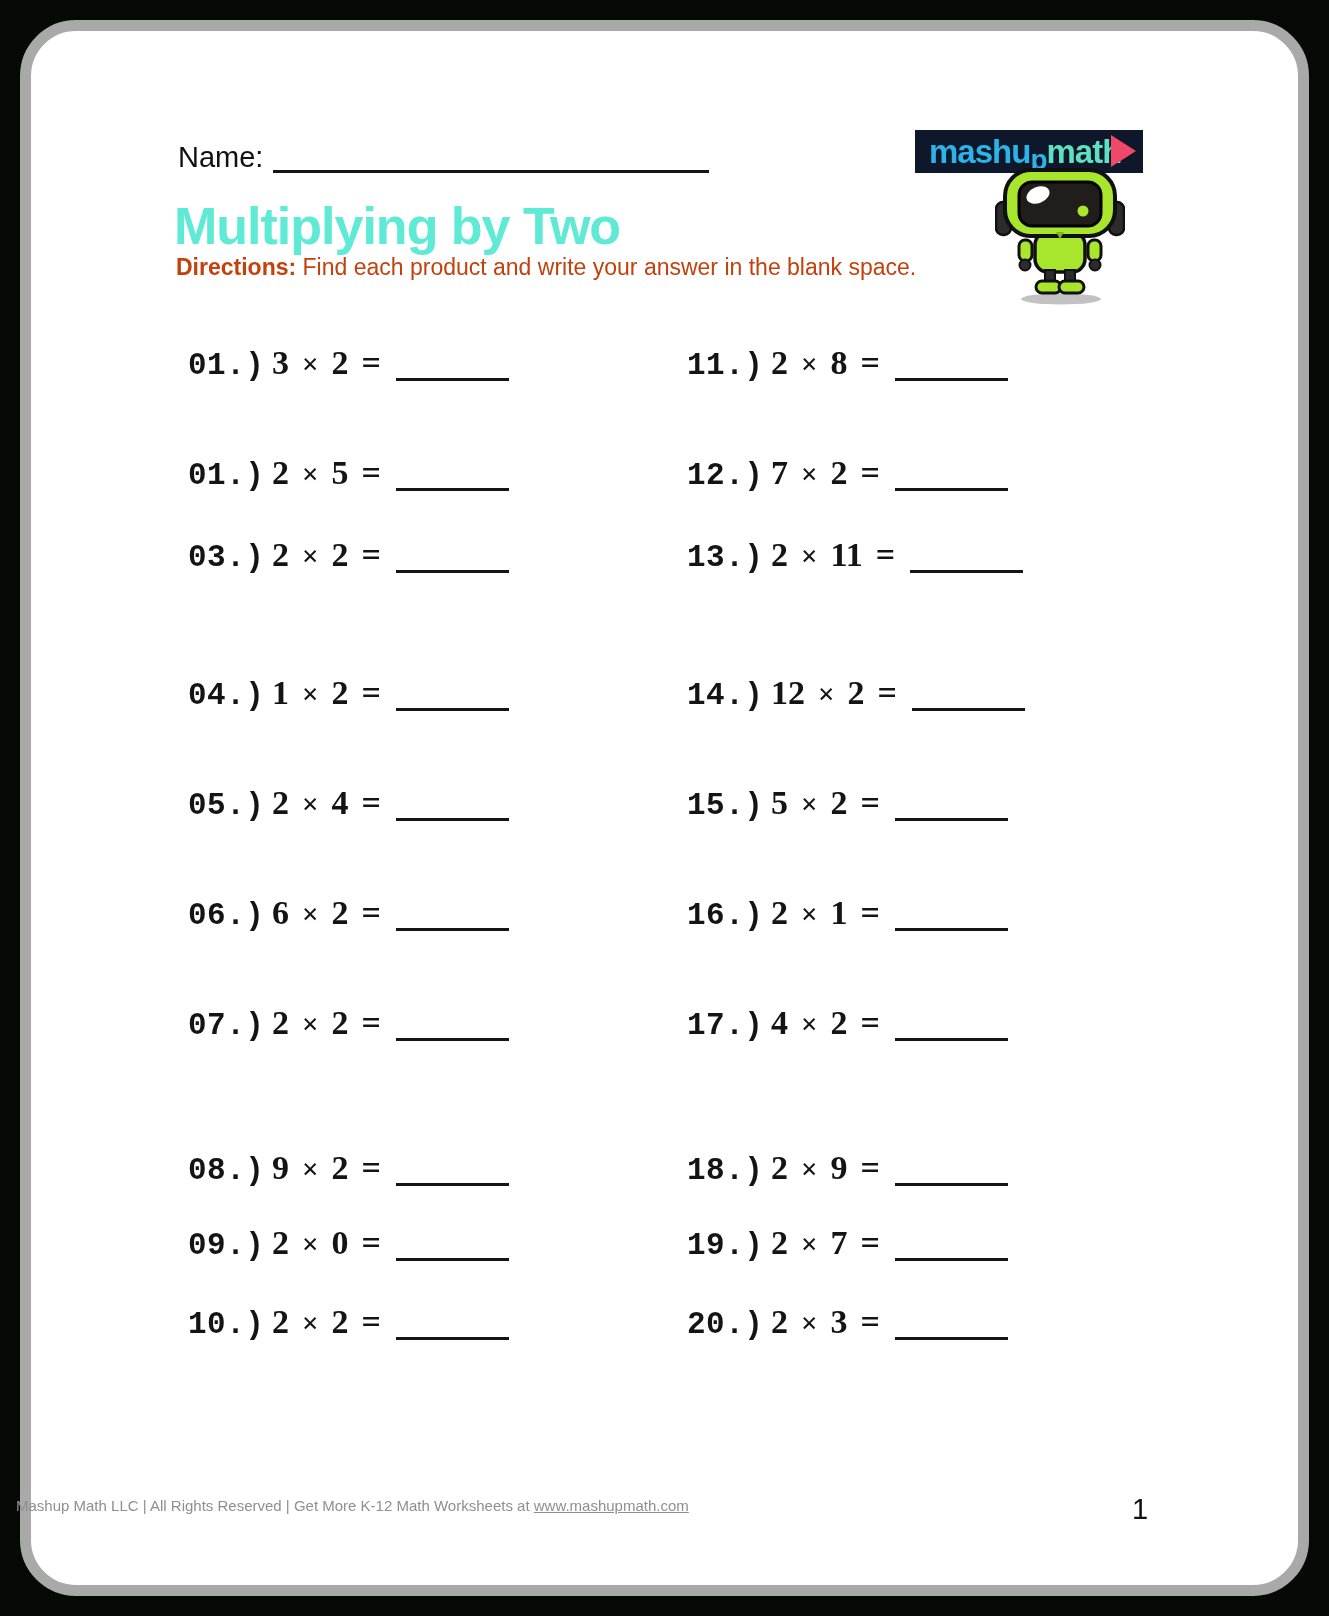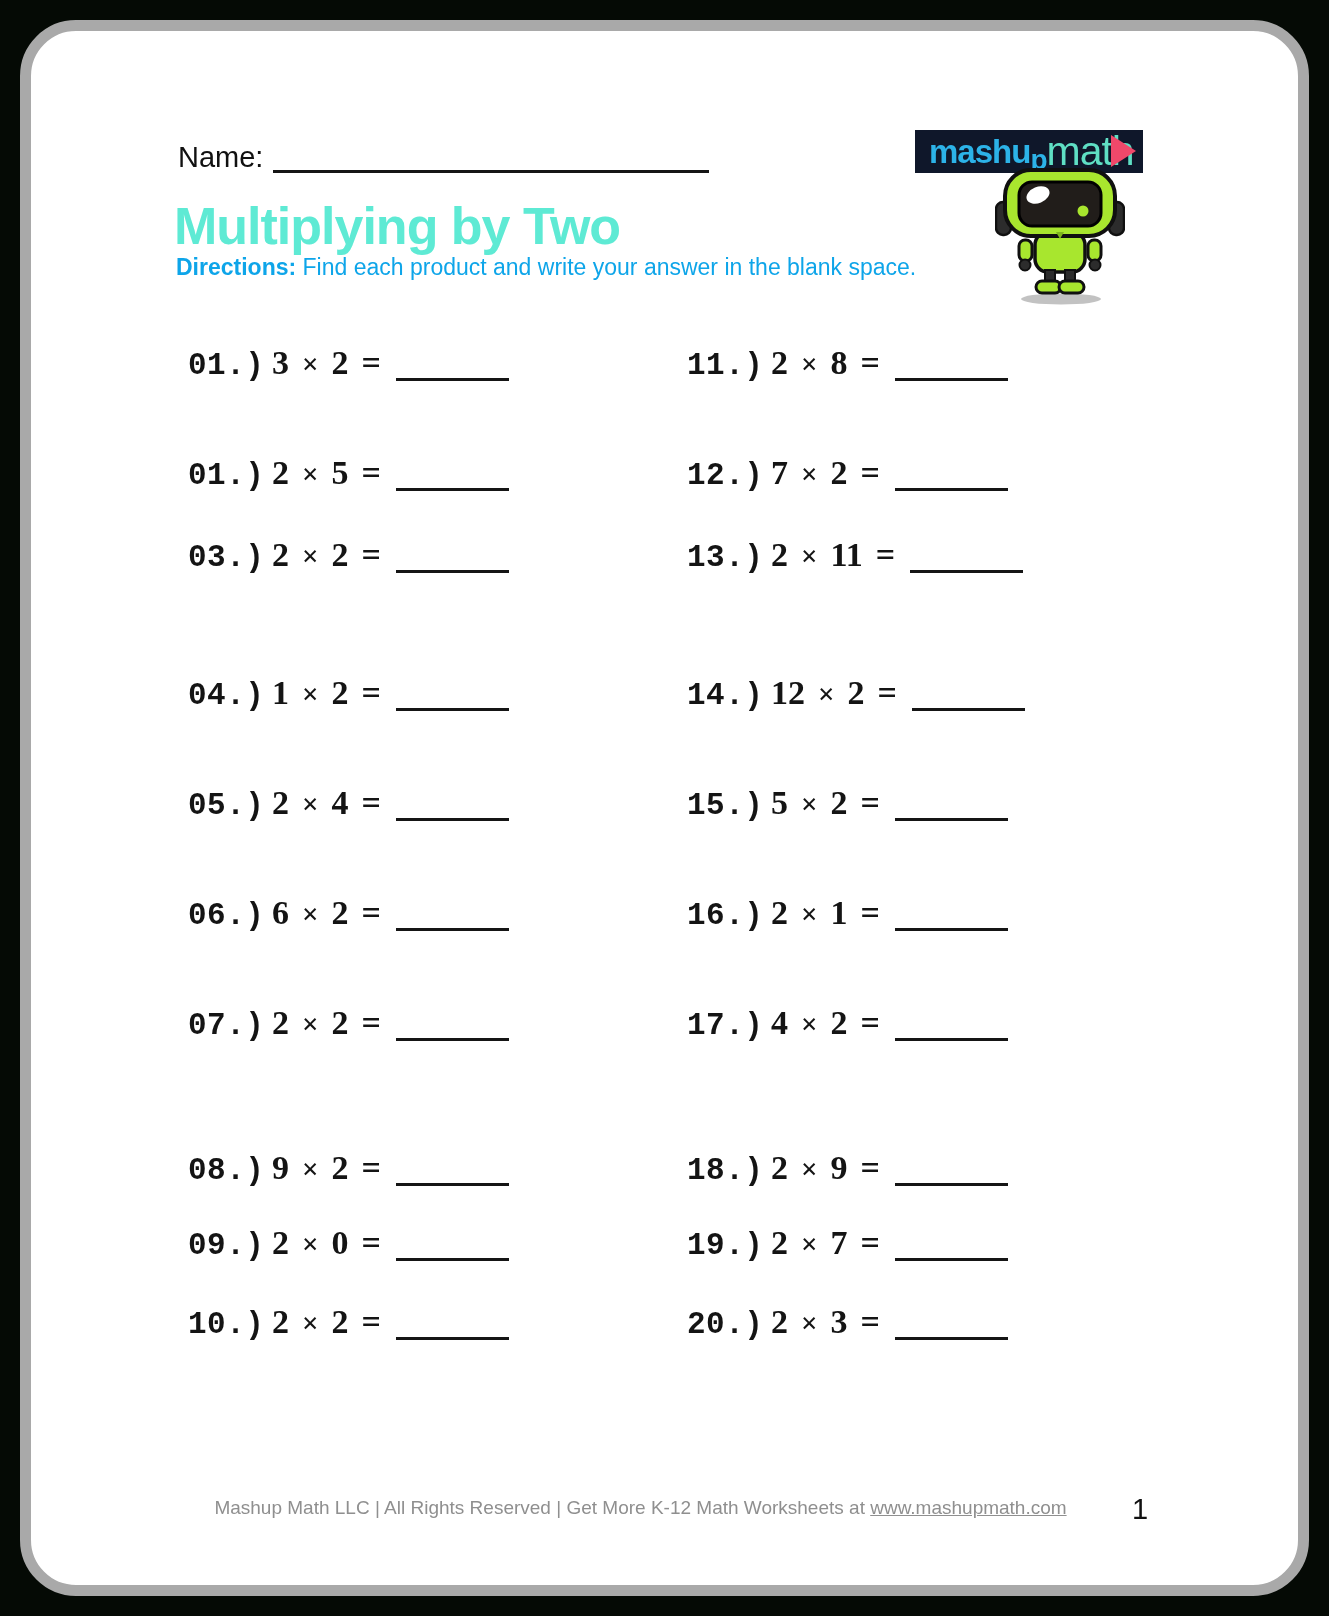--- a/index.html
+++ b/index.html
@@ -17,31 +17,31 @@
     border:11px solid #a9a9a9;border-radius:56px;
   }
   
   .name-row{position:absolute;left:178px;top:140px;display:flex;align-items:baseline;color:#111;}
   .name-label{font-size:29px;}
   .name-line{display:inline-block;width:436px;height:24px;border-bottom:3px solid #151515;margin-left:10px;transform:translateY(6px);}
   .title{
     position:absolute;left:174px;top:196px;
     font-size:52px;font-weight:800;letter-spacing:-1px;color:#5eead4;
   }
-  .directions{position:absolute;left:176px;top:254px;font-size:23px;color:#0ea5e9;}
+  .directions{position:absolute;left:176px;top:254px;font-size:23px;color:#c2410c;}
   .dir-label{font-weight:700;}
   
   .logo-bar{
     position:absolute;left:915px;top:130px;width:228px;height:43px;
     background:#0f172a;display:flex;align-items:center;justify-content:flex-start;
     padding-left:14px;box-sizing:border-box;
   }
   .brand-prefix{color:#2cb3e8;font-weight:800;font-size:33px;letter-spacing:-1px;}
   .brand-sub{color:#2cb3e8;font-weight:800;font-size:28px;position:relative;top:8px;letter-spacing:-1px;}
-  .brand-suffix{color:#5fdfc4;font-weight:400;font-size:41px;letter-spacing:-1px;}
+  .brand-suffix{color:#5fdfc4;font-weight:700;font-size:33px;letter-spacing:-1px;}
   .play-triangle{
     position:absolute;left:196px;top:5px;width:0;height:0;
     border-top:16px solid transparent;border-bottom:16px solid transparent;
     border-left:25px solid #f0486a;
   }
   .robot{position:absolute;left:995px;top:166px;width:130px;height:142px;}
   
   .problem{position:absolute;display:flex;align-items:baseline;color:#111;}
   .colL{left:188px;}
   .colR{left:687px;}
@@ -55,22 +55,22 @@
     font-family:"Liberation Serif",serif;font-weight:700;font-size:34px;
     display:flex;align-items:baseline;gap:13px;color:#141414;
   }
   .times{font-size:29px;}
   .blank{
     display:inline-block;width:113px;height:30px;
     border-bottom:3px solid #151515;margin-left:15px;transform:translateY(7px);
   }
   
   .footer-text{
-    position:absolute;left:0;right:48px;top:1497px;text-align:center;
-    font-size:19px;color:#8f8f8f;
+    position:absolute;left:16px;right:48px;top:1497px;
+    font-size:15px;color:#8f8f8f;
   }
   .footer-link{text-decoration:underline;color:#8f8f8f;cursor:pointer;}
   .page-number{position:absolute;left:1132px;top:1493px;font-size:29px;color:#111;}
 </style>
 </head>
 <body>
 
 <div id="canvas">
   <div class="card"></div>
 

